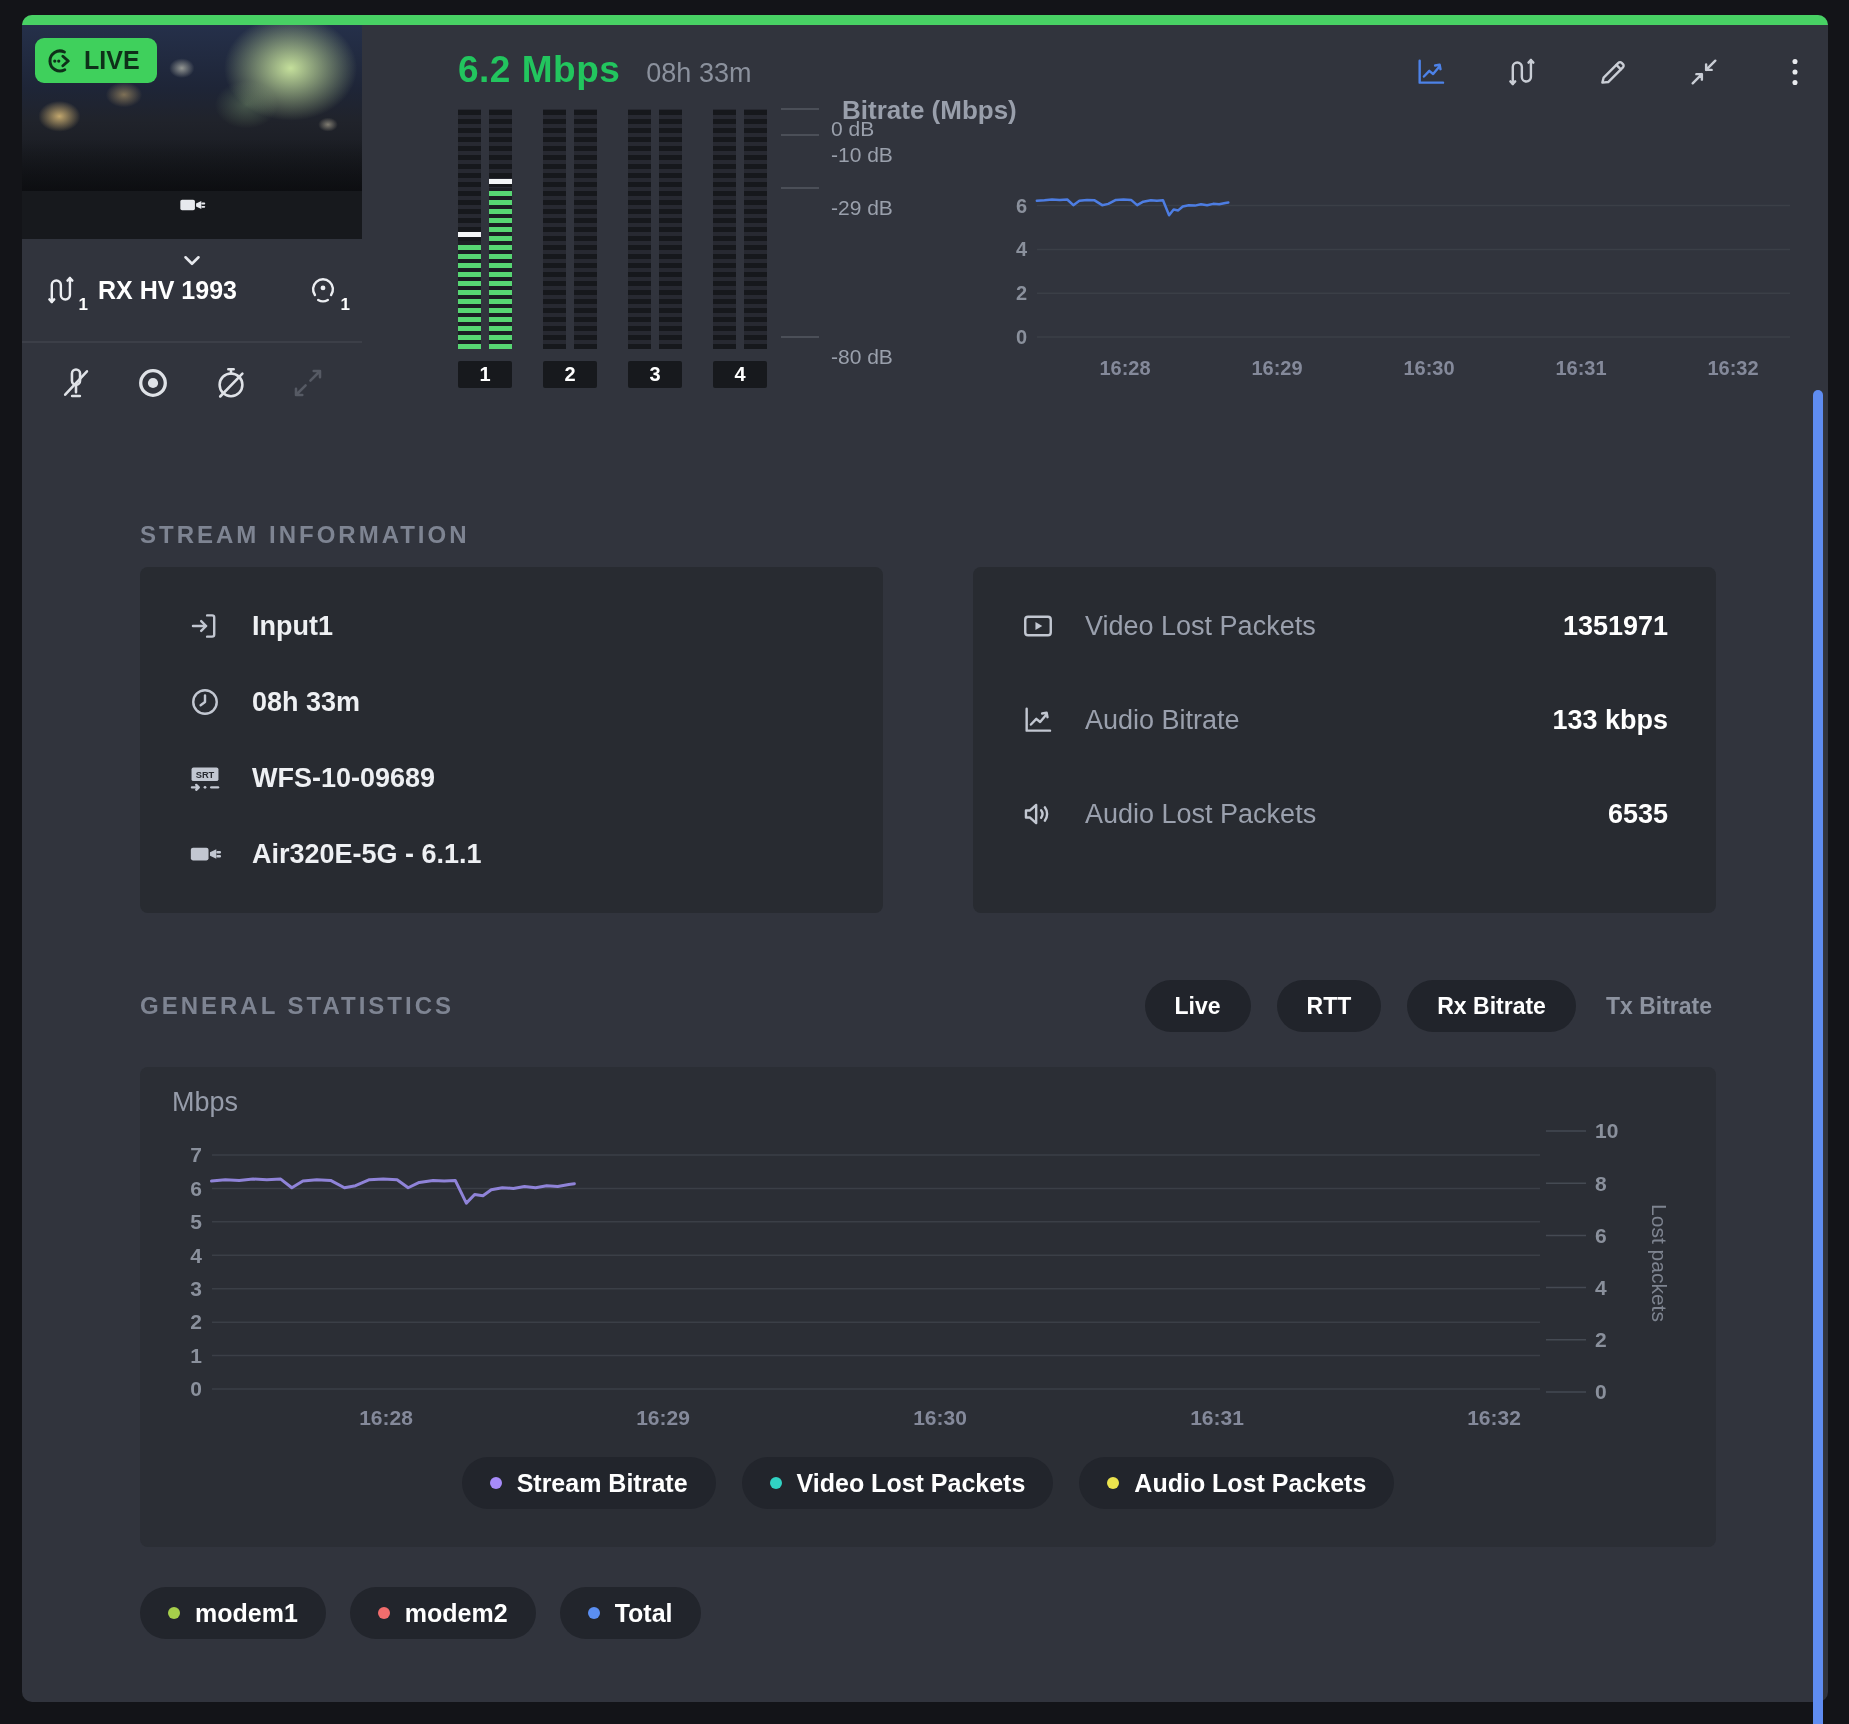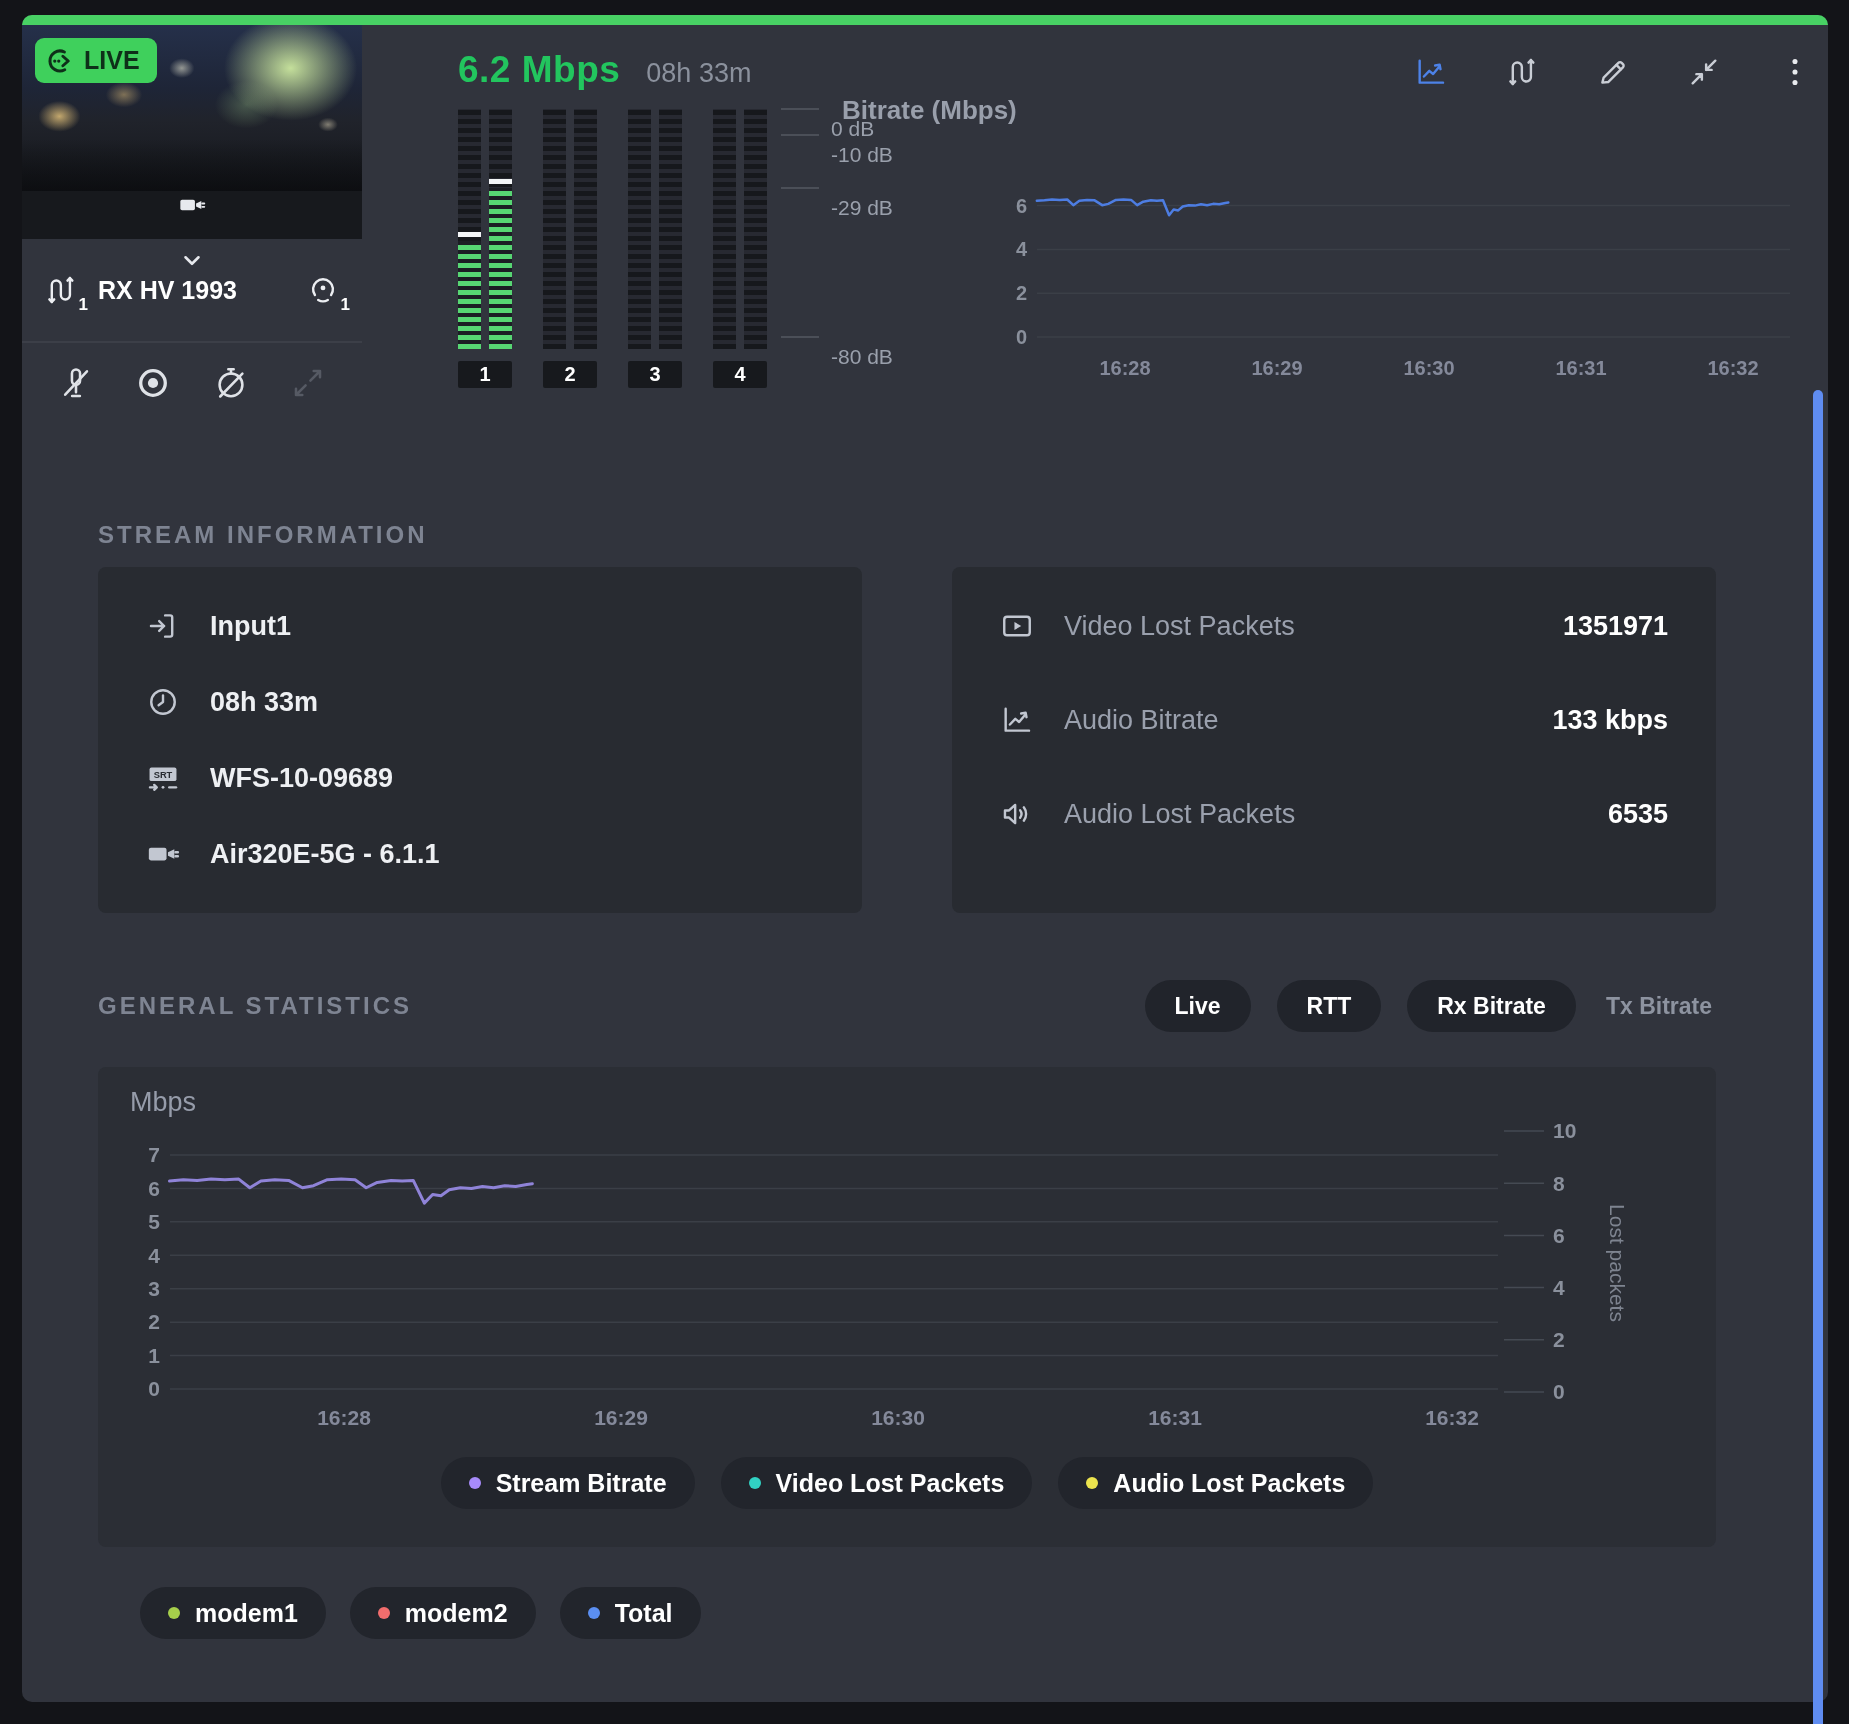--- a/index.html
+++ b/index.html
@@ -58,21 +58,21 @@
   .m-chip{margin-top:12px;height:27px;background:#17191d;border-radius:2px;display:flex;
     align-items:center;justify-content:center;color:#fff;font-size:20px;font-weight:bold;}
   .db-scale{position:relative;margin-left:14px;width:165px;height:240px;}
   .db-entry{position:absolute;display:flex;align-items:center;gap:12px;transform:translateY(-50%);}
   .db-tick{width:38px;height:2px;background:#4b4f58;}
   .db-lbl{font-size:21px;color:#9aa0ac;margin-top:40px;}
   
   .mini-chart{position:absolute;left:477px;top:70px;width:970px;}
   .mini-title{font-size:26px;font-weight:bold;color:#999fab;margin-left:3px;height:36px;}
   
-  .section{padding:0 112px 0 76px;}
+  .section{padding:0 112px 0 118px;}
   .si{margin-top:96px;}
   .sec-title{font-size:24px;font-weight:bold;letter-spacing:3px;color:#7e8492;}
   .cards{display:flex;gap:90px;margin-top:18px;}
   .info-card{background:#282b31;border-radius:8px;padding:40px 48px;flex:1;display:flex;
     flex-direction:column;}
   .info-card.details{gap:38px;}
   .info-card.stats{gap:56px;}
   .i-row{display:flex;align-items:center;gap:30px;min-height:38px;}
   .i-row .icon{width:34px;height:34px;color:#c2c7d1;flex:none;}
   .i-text{font-size:27px;color:#eef0f3;font-weight:600;}

